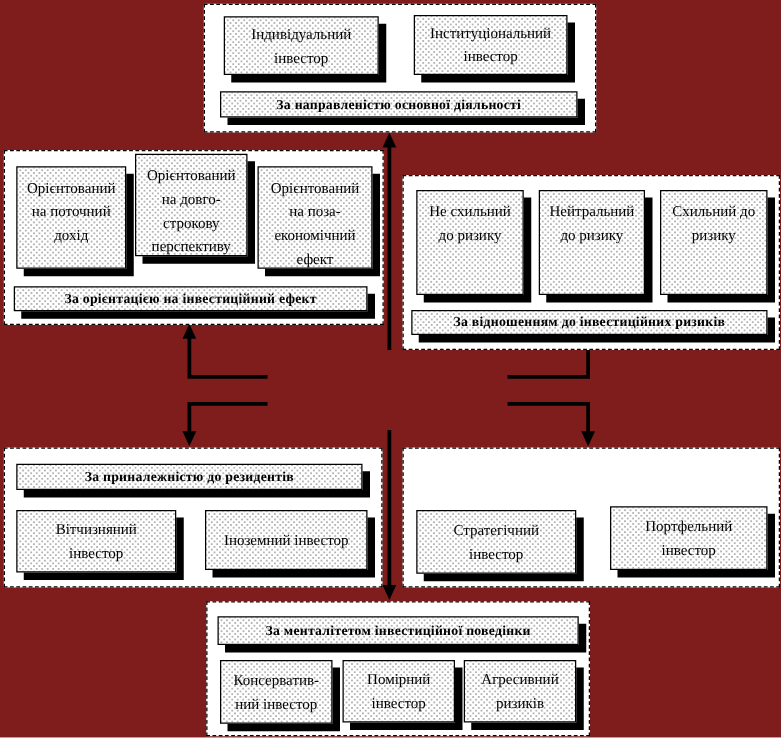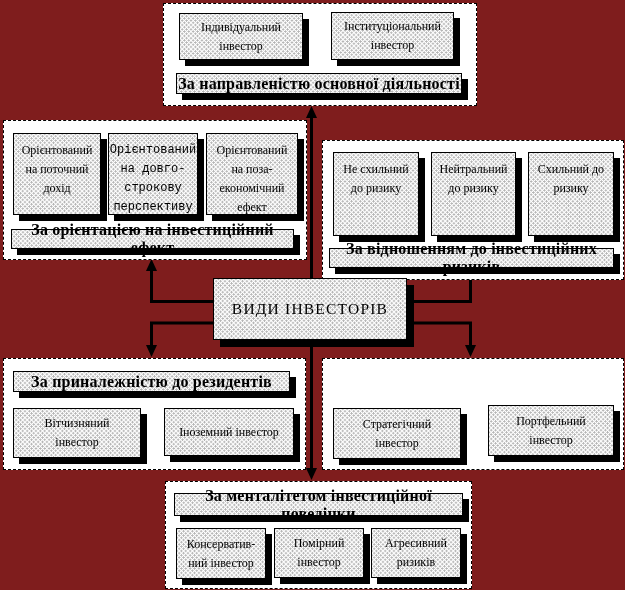--- a/index.html
+++ b/index.html
@@ -48,21 +48,21 @@
   .item-box.narrow-pad { padding: 2px 15px; }
   .title-bar {
     position: absolute;
     border: 1px solid #000;
     box-shadow: 6px 6px 0 #000;
     display: flex;
     align-items: center;
     justify-content: center;
     text-align: center;
     font-weight: bold;
-    font-size: 16px;
+    font-size: 11px;
     letter-spacing: 0.2px;
     box-sizing: border-box;
   }
   .center-box {
     position: absolute;
     left: 213px; top: 278px;
     width: 194px; height: 62px;
     border: 1px solid #000;
     box-shadow: 7px 7px 0 #000;
     display: flex;
@@ -121,21 +121,21 @@
     </div>
     <div class="title-bar patt" style="left:12px; top:69px; width:286px; height:21px;">
       <span>За направленістю основної діяльності</span>
     </div>
   </section>
 
   <section class="cluster" style="left:3px; top:120px; width:302px; height:138px;">
     <div class="item-box patt align-top" style="left:9px; top:12px; width:88px; height:82px;">
       <span>Орієнтований на поточний дохід</span>
     </div>
-    <div class="item-box patt align-top" style="left:104px; top:12px; width:90px; height:82px;font-family:Liberation Mono, monospace;">
+    <div class="item-box patt align-top" style="left:104px; top:2px; width:90px; height:82px;">
       <span>Орієнтований на довго-строкову перспективу</span>
     </div>
     <div class="item-box patt align-top" style="left:202px; top:12px; width:92px; height:82px;">
       <span>Орієнтований на поза-економічний ефект</span>
     </div>
     <div class="title-bar patt" style="left:7px; top:108px; width:283px; height:20px;">
       <span>За орієнтацією на інвестиційний ефект</span>
     </div>
   </section>
 
@@ -147,23 +147,20 @@
       <span>Нейтральний до ризику</span>
     </div>
     <div class="item-box patt align-top" style="left:205px; top:11px; width:86px; height:84px;">
       <span>Схильний до ризику</span>
     </div>
     <div class="title-bar patt" style="left:6px; top:107px; width:285px; height:20px;">
       <span>За відношенням до інвестиційних ризиків</span>
     </div>
   </section>
 
-  <div class="center-box patt">
-    <span>ВИДИ ІНВЕСТОРІВ</span>
-  </div>
 
   <section class="cluster" style="left:3px; top:358px; width:301px; height:110px;">
     <div class="title-bar patt" style="left:9px; top:12px; width:277px; height:21px;">
       <span>За приналежністю до резидентів</span>
     </div>
     <div class="item-box patt narrow-pad" style="left:9px; top:49px; width:128px; height:50px;">
       <span>Вітчизняний інвестор</span>
     </div>
     <div class="item-box patt" style="left:160px; top:49px; width:130px; height:48px;">
       <span>Іноземний інвестор</span>

